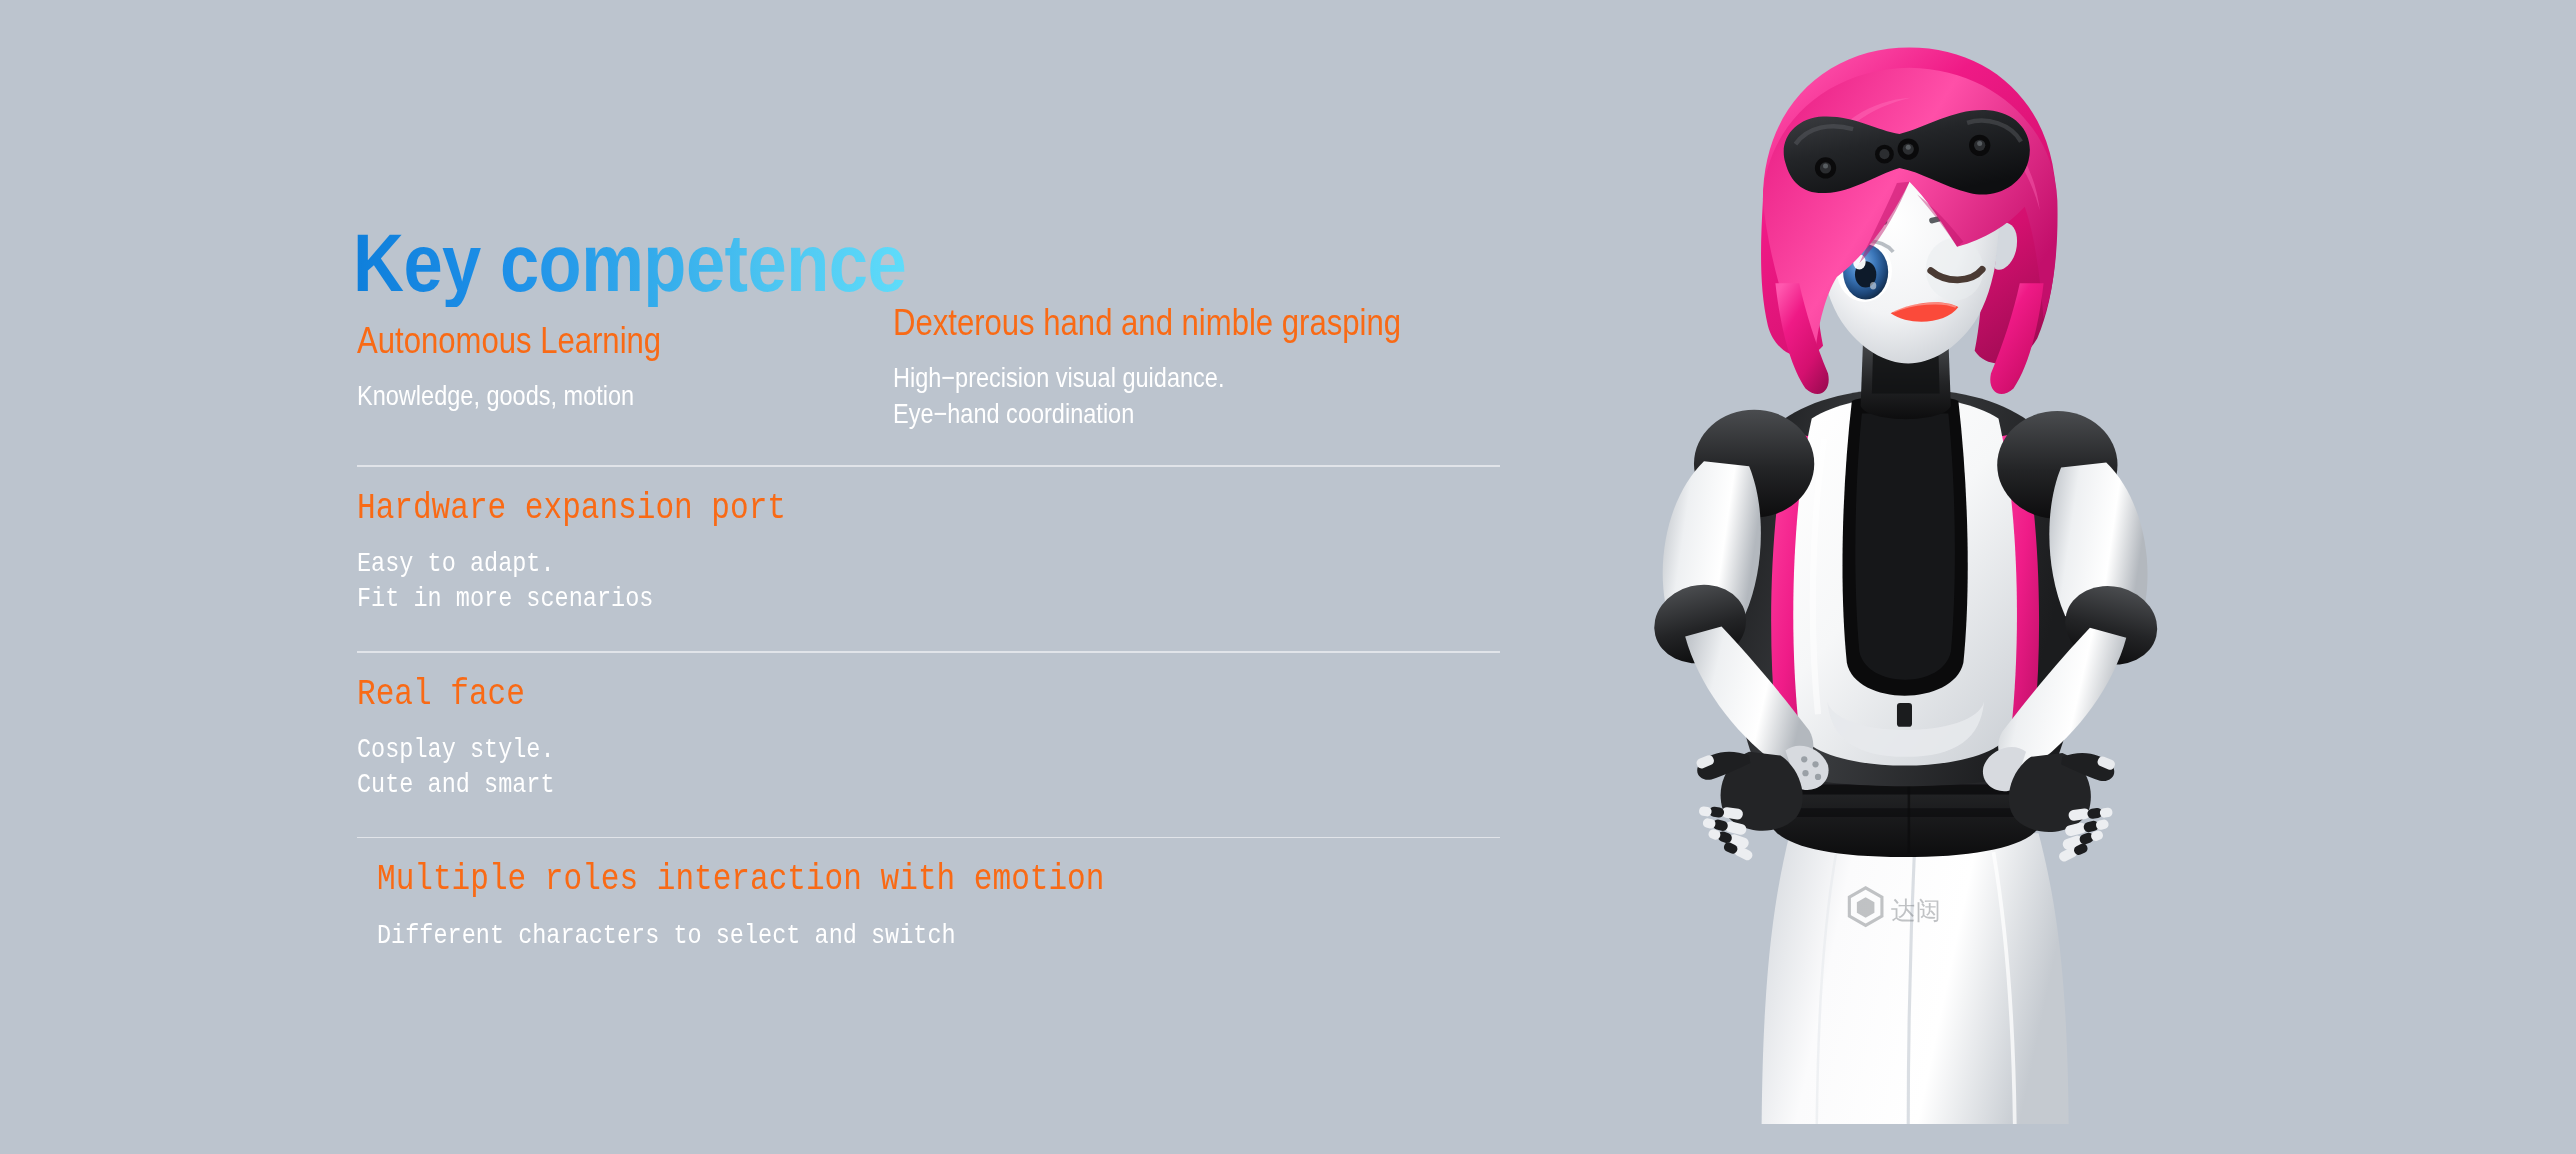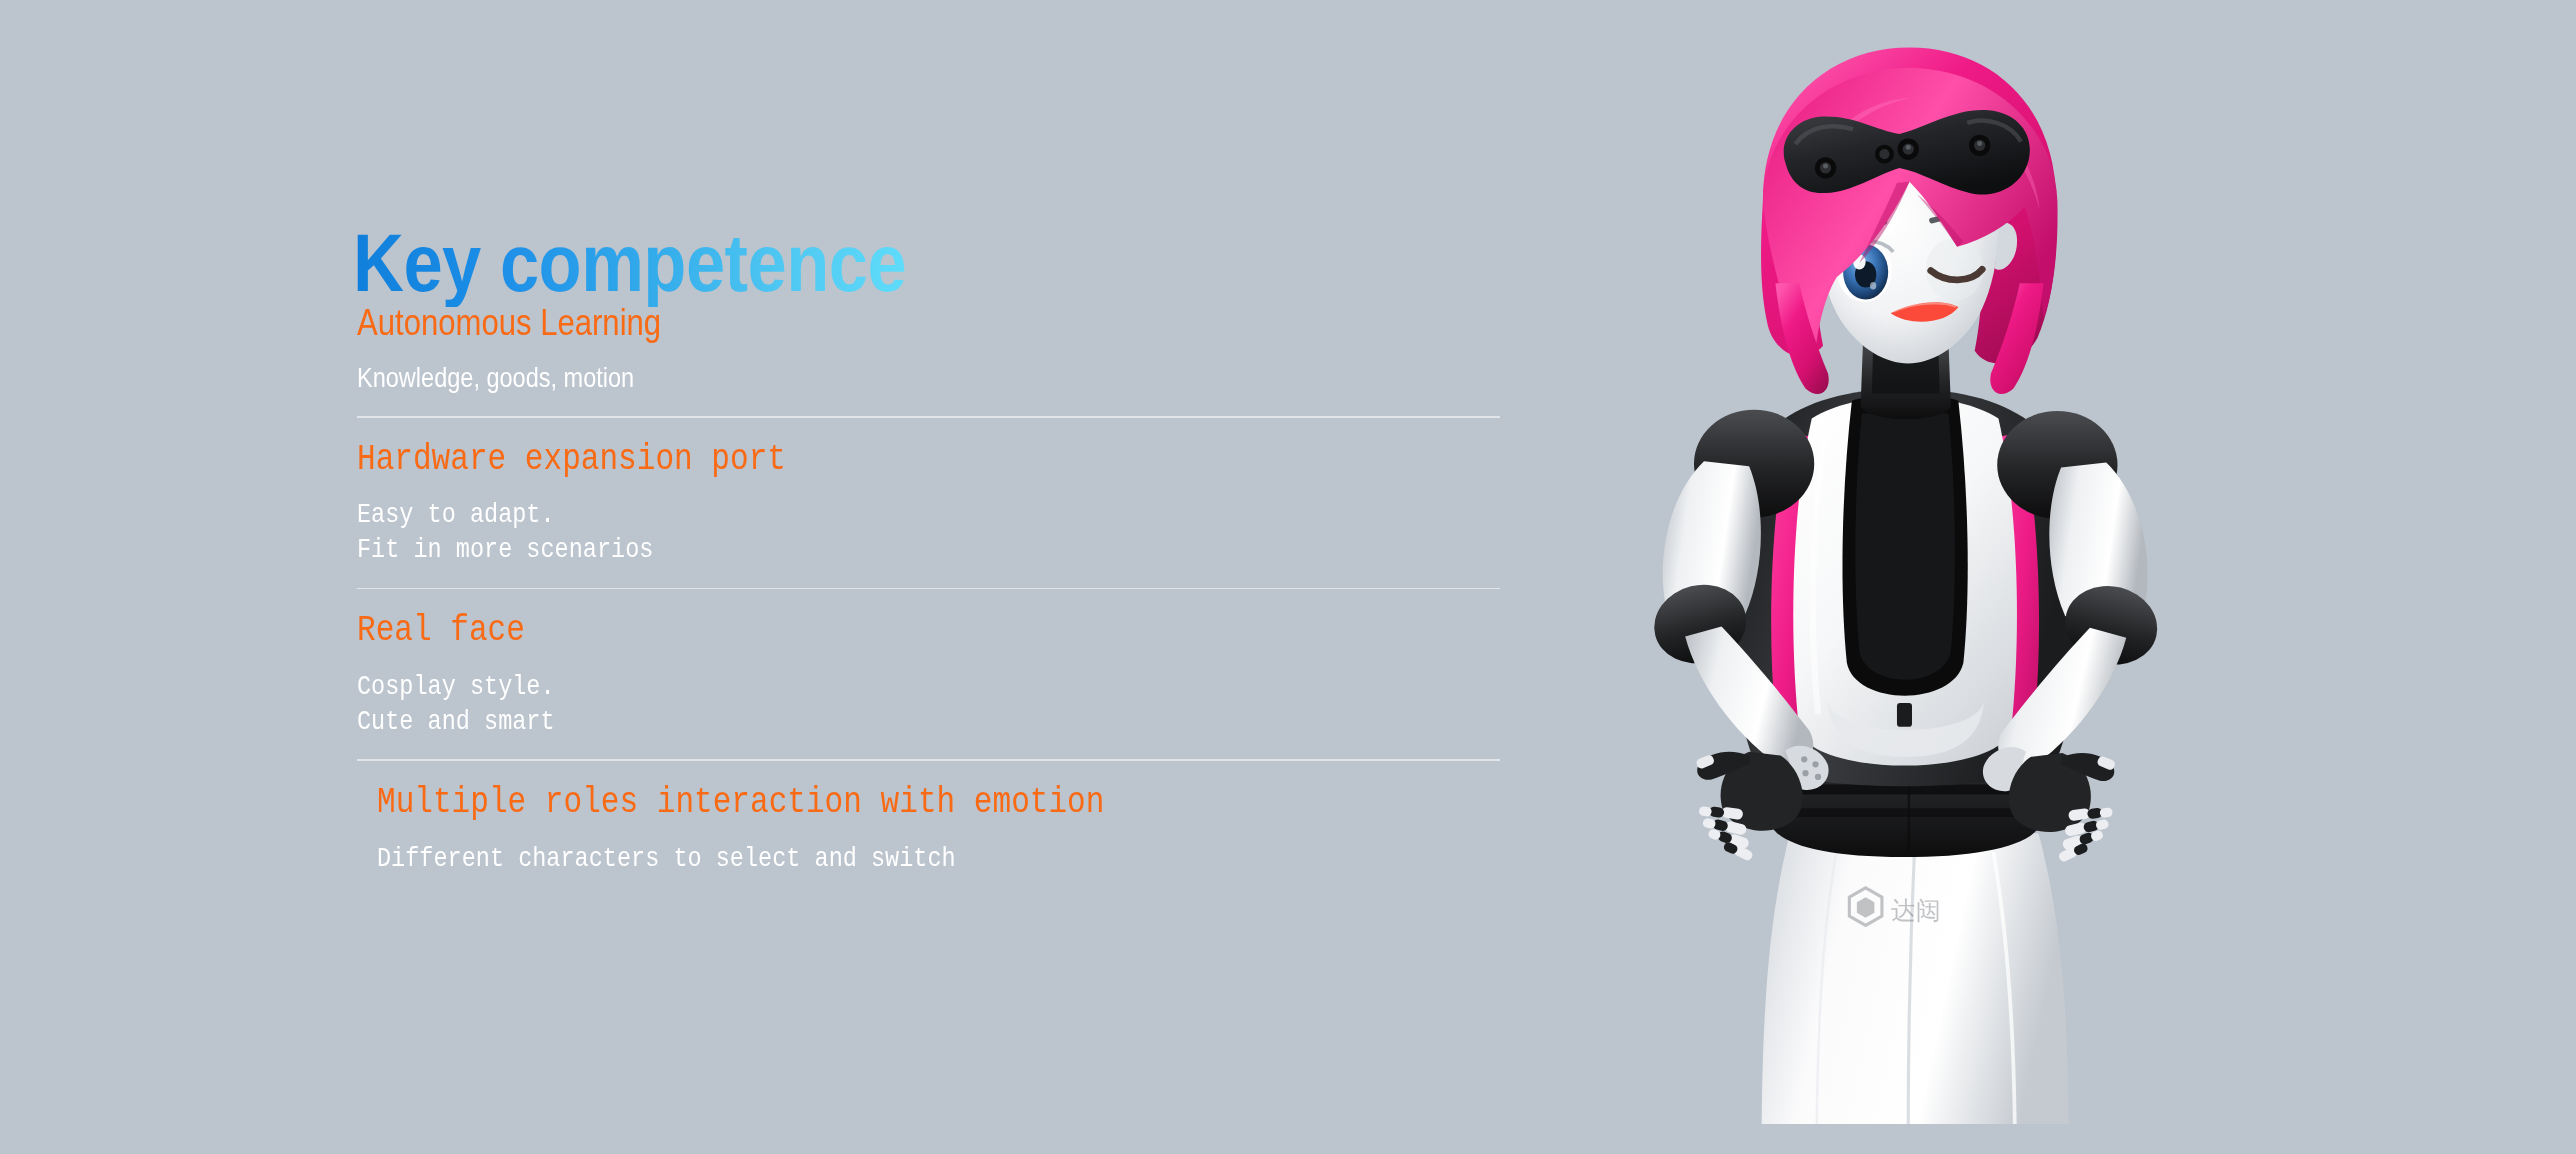--- a/index.html
+++ b/index.html
@@ -40,21 +40,21 @@
   
   #features {
     position: absolute;
     left: 357px;
     top: 304px;
     width: 1143px;
   }
   .feature-row {
     position: relative;
     display: flex;
-    padding-bottom: 22px;
+    padding-bottom: 36px;
     margin-bottom: 0;
     align-items: center;
   }
   .feature-row.divided::after {
     content: "";
     position: absolute;
     left: 0;
     right: 0;
     bottom: 0;
     height: 1.9px;
@@ -114,20 +114,27 @@
 
   <h1 id="title">Key competence</h1>
 
   <div id="features">
 
     <div class="feature-row divided">
       <div class="feature-cell">
         <p class="feature-heading">Autonomous Learning</p>
         <p class="feature-body">
           <span class="line">Knowledge, goods, motion</span>
+        </p>
+      </div>
+      <div class="feature-cell">
+        <p class="feature-heading">Dexterous hand and nimble grasping</p>
+        <p class="feature-body">
+          <span class="line">High−precision visual guidance.</span>
+          <span class="line">Eye−hand coordination</span>
         </p>
       </div>
     </div>
 
     <div class="feature-row divided">
       <div class="feature-cell">
         <p class="feature-heading">Hardware expansion port</p>
         <p class="feature-body">
           <span class="line">Easy to adapt.</span>
           <span class="line">Fit in more scenarios</span>

